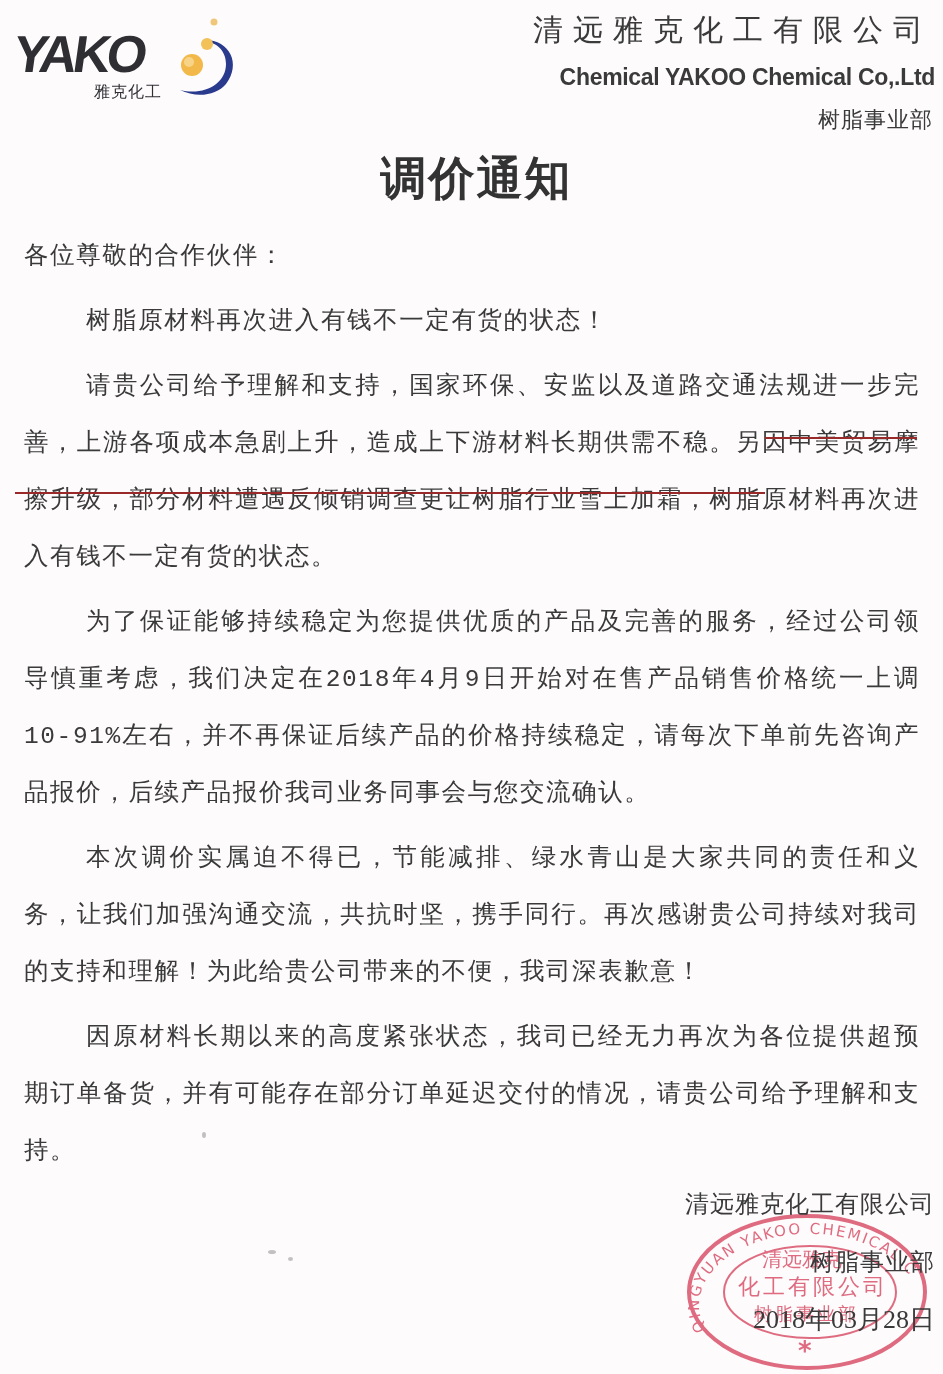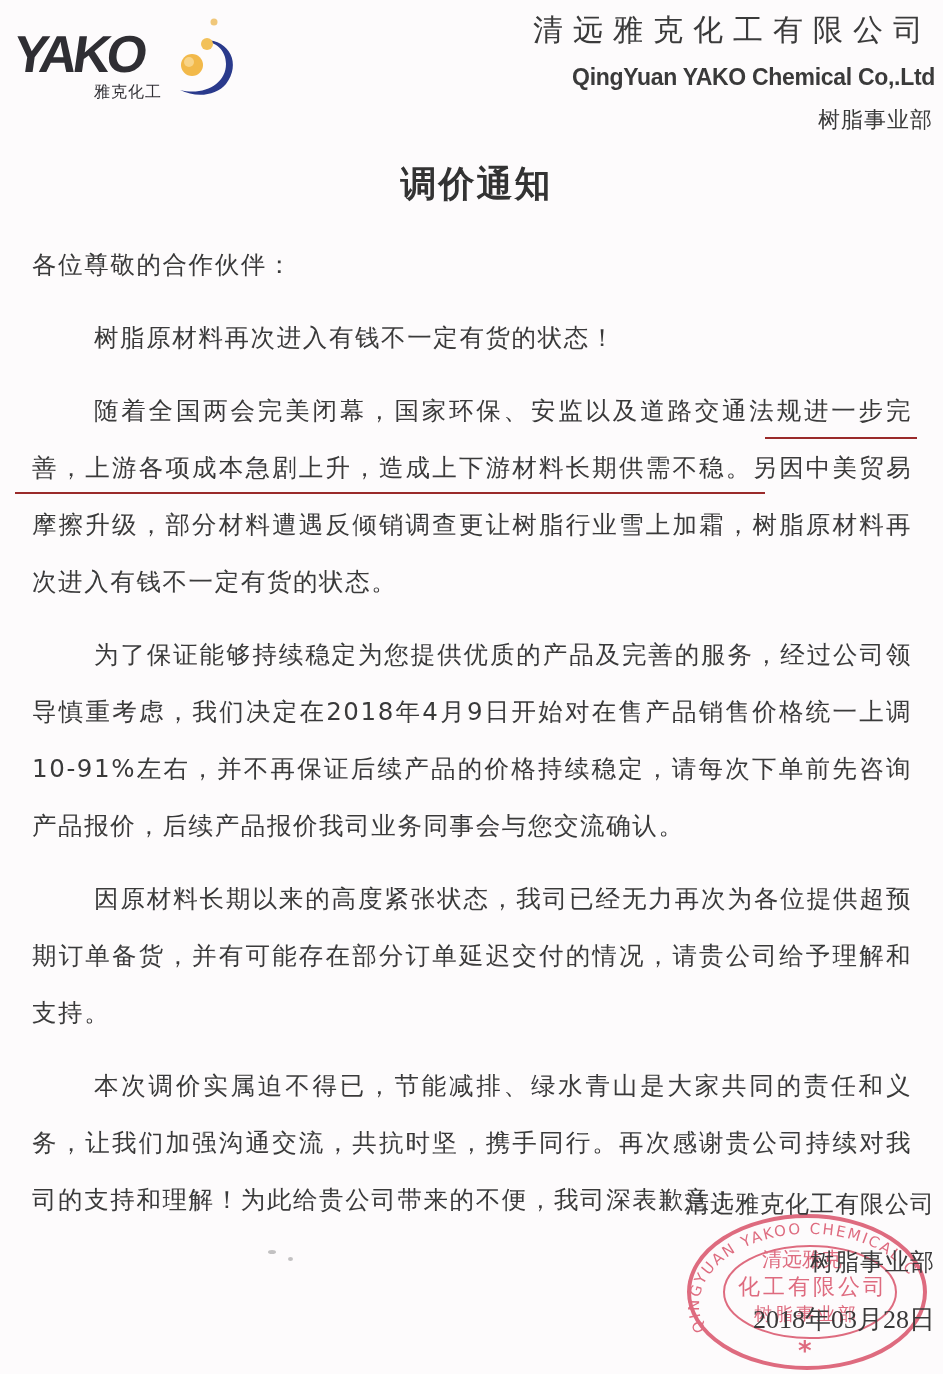--- a/index.html
+++ b/index.html
@@ -80,42 +80,42 @@
       color: #3a3a3a;
       letter-spacing: 1px;
     }
     
     .title {
       position: absolute;
       left: 0;
       right: 0;
       top: 148px;
       text-align: center;
-      font-size: 36px;
+      font-size: 46px;
       font-weight: bold;
       color: #333;
       letter-spacing: 2px;
       padding-left: 10px;
-      margin-top: 12px;
     }
     
     .body-text {
       position: absolute;
       left: 16px;
       top: 220px;
       width: 912px;
       font-size: 24.5px;
       line-height: 57px;
       color: #3a3a3a;
       letter-spacing: 1.6px;
     }
     .body-text p {
-      margin: 16px;
+      margin: 8px;
       text-align: justify;
       text-align-last: left;
+      font-family: Liberation Mono, monospace;
     }
     .salutation { margin-bottom: 0; }
     .indent { text-indent: 62px; }
     .underline-red {
       position: absolute;
       height: 1.5px;
       background: #9a2a2a;
     }
     
     .sig {
@@ -158,32 +158,32 @@
       <path d="M28 22 C 55 20, 68 45, 52 66 C 42 78, 22 80, 6 72 C 30 78, 52 66, 52 46 C 52 32, 42 24, 28 22 Z" fill="#2a3a8c"></path>
       <circle cx="40" cy="4" r="3.5" fill="#f0c77a"></circle>
       <circle cx="33" cy="26" r="6" fill="#f2c15a"></circle>
       <circle cx="18" cy="47" r="11" fill="#f2b94a"></circle>
       <circle cx="15" cy="44" r="5" fill="#fbe0a2" opacity="0.7"></circle>
     </svg>
     <div class="logo-sub">雅克化工</div>
   </div>
 
   <div class="company-cn">清远雅克化工有限公司</div>
-  <div class="company-en">QingYuan YAKO Chemical Co,.Ltd</div>
+  <div class="company-en">Chemical YAKOO Chemical Co,.Ltd</div>
   <div class="division-head">树脂事业部</div>
 
   <div class="title">调价通知</div>
 
   <div class="body-text">
     <p class="salutation">各位尊敬的合作伙伴：</p>
     <p class="indent">树脂原材料再次进入有钱不一定有货的状态！</p>
-    <p class="indent">随着全国两会完美闭幕，国家环保、安监以及道路交通法规进一步完善，上游各项成本急剧上升，造成上下游材料长期供需不稳。另因中美贸易摩擦升级，部分材料遭遇反倾销调查更让树脂行业雪上加霜，树脂原材料再次进入有钱不一定有货的状态。</p>
+    <p class="indent">请贵公司给予理解和支持，国家环保、安监以及道路交通法规进一步完善，上游各项成本急剧上升，造成上下游材料长期供需不稳。另因中美贸易摩擦升级，部分材料遭遇反倾销调查更让树脂行业雪上加霜，树脂原材料再次进入有钱不一定有货的状态。</p>
     <p class="indent">为了保证能够持续稳定为您提供优质的产品及完善的服务，经过公司领导慎重考虑，我们决定在2018年4月9日开始对在售产品销售价格统一上调10-91%左右，并不再保证后续产品的价格持续稳定，请每次下单前先咨询产品报价，后续产品报价我司业务同事会与您交流确认。</p>
+    <p class="indent">本次调价实属迫不得已，节能减排、绿水青山是大家共同的责任和义务，让我们加强沟通交流，共抗时坚，携手同行。再次感谢贵公司持续对我司的支持和理解！为此给贵公司带来的不便，我司深表歉意！</p>
     <p class="indent">因原材料长期以来的高度紧张状态，我司已经无力再次为各位提供超预期订单备货，并有可能存在部分订单延迟交付的情况，请贵公司给予理解和支持。</p>
-    <p class="indent">本次调价实属迫不得已，节能减排、绿水青山是大家共同的责任和义务，让我们加强沟通交流，共抗时坚，携手同行。再次感谢贵公司持续对我司的支持和理解！为此给贵公司带来的不便，我司深表歉意！</p>
   </div>
 
   <div class="underline-red" style="left:765px; top:437px; width:152px;"></div>
   <div class="underline-red" style="left:15px; top:492px; width:750px;"></div>
 
   <svg class="stamp" viewBox="0 0 246 162">
     <defs>
       <path id="ringPath" d="M 22 120 A 105 68 0 0 1 228 70"></path>
     </defs>
     <ellipse cx="123" cy="82" rx="118" ry="76" fill="none" stroke="#d9536a" stroke-width="4"></ellipse>

